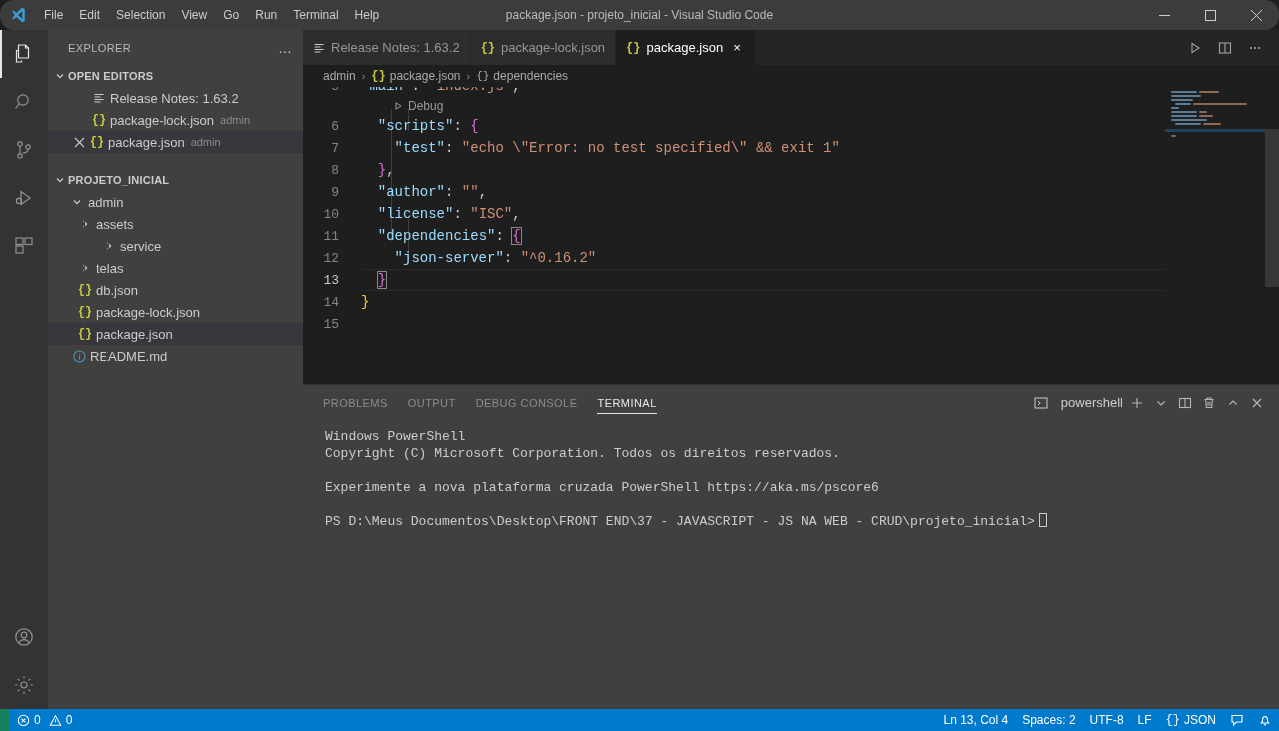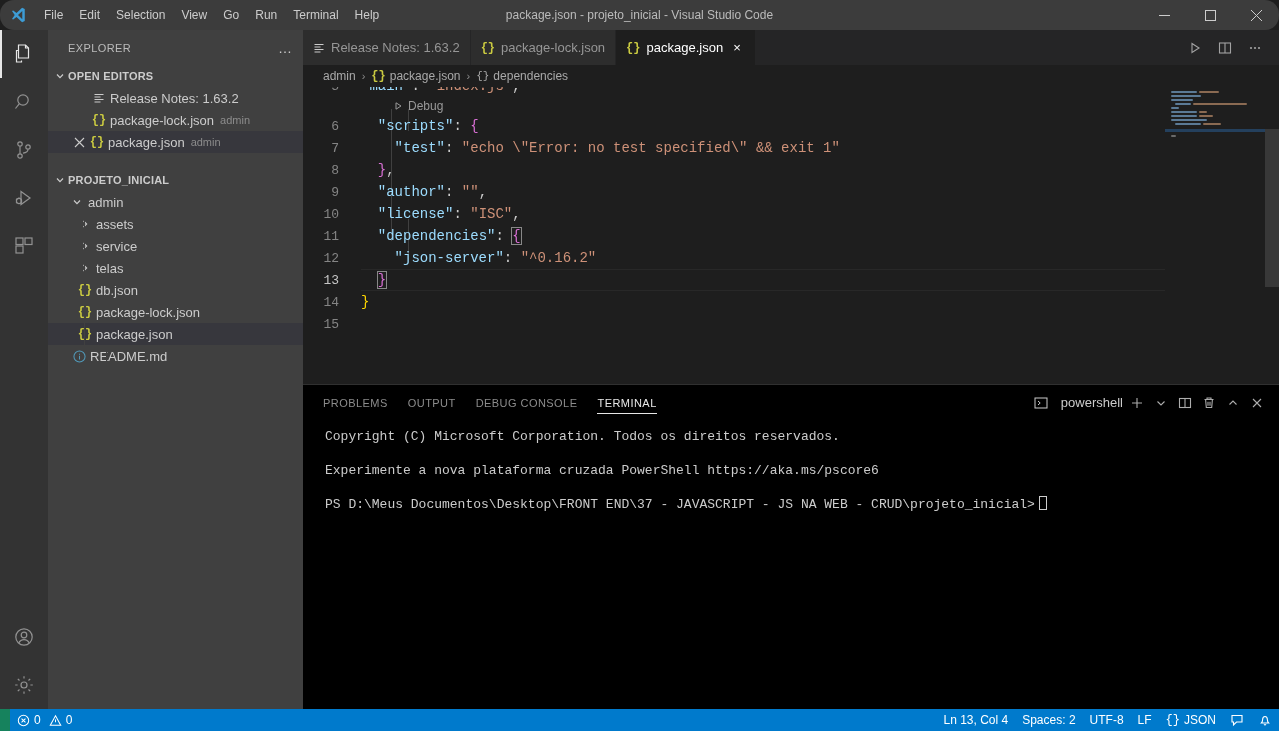--- a/index.html
+++ b/index.html
@@ -136,21 +136,21 @@
   .mm-slider { position: absolute; left: 0; right: 0; height: 3px; background: #264f78; opacity: .7; }
   .mm-line { position: absolute; height: 2px; border-radius: 1px; }
   .editor-vscroll {
     position: absolute; right: 0; top: 0; width: 14px; height: 100%; background: transparent;
   }
   .editor-vscroll .slider {
     position: absolute; left: 0; width: 14px; background: #424242; opacity: .75;
   }
 
   
-  .panel { flex: 0 0 325px; background: #000000; border-top: 1px solid #303030; display: flex; flex-direction: column; }
+  .panel { flex: 0 0 325px; background: #404040; border-top: 1px solid #303030; display: flex; flex-direction: column; }
   .panel-tabs { height: 35px; display: flex; align-items: center; padding-left: 20px; flex: 0 0 35px; }
   .ptab {
     font-size: 11px; letter-spacing: .45px; color: #8c8c8c; margin-right: 20px; position: relative;
     height: 35px; display: flex; align-items: center; white-space: nowrap;
   }
   .ptab.active { color: #e7e7e7; }
   .ptab.active::after {
     content: ""; position: absolute; left: 0; right: 0; bottom: 6px; height: 1px; background: #e7e7e7;
   }
   .panel-actions { margin-left: auto; display: flex; align-items: center; gap: 4px; padding-right: 12px; }
@@ -332,21 +332,21 @@
       <div class="tree-row" style="padding-left:28px;">
         <div class="indent-guide" style="left:36px;"></div>
         <span class="row-icon">
           <svg width="10" height="10" viewBox="0 0 10 10" fill="none" stroke="#cccccc" stroke-width="1.2">
               <path d="M3.5 2L6.6 5 3.5 8"></path>
             </svg>
         </span>
         <span class="row-label">assets</span>
       </div>
 
-      <div class="tree-row" style="padding-left:28px;">
+      <div class="tree-row" style="padding-left:28px;margin-left:24px;">
         <div class="indent-guide" style="left:36px;"></div>
         <span class="row-icon">
           <svg width="10" height="10" viewBox="0 0 10 10" fill="none" stroke="#cccccc" stroke-width="1.2">
               <path d="M3.5 2L6.6 5 3.5 8"></path>
             </svg>
         </span>
         <span class="row-label">service</span>
       </div>
 
       <div class="tree-row" style="padding-left:28px;">
@@ -586,20 +586,21 @@
             </div>
             <div class="pa-btn">
               <svg width="12" height="12" viewBox="0 0 12 12" stroke="#cccccc" stroke-width="1.1">
                   <path d="M2 2l8 8M10 2l-8 8"></path>
                 </svg>
             </div>
           </div>
         </div>
 
         <div class="terminal-body">
+          <div class="term-line">Windows PowerShell</div>
           <div class="term-line">Copyright (C) Microsoft Corporation. Todos os direitos reservados.</div>
           <div class="term-blank"></div>
           <div class="term-line">Experimente a nova plataforma cruzada PowerShell https://aka.ms/pscore6</div>
           <div class="term-blank"></div>
           <div class="term-line"><span>PS D:\Meus Documentos\Desktop\FRONT END\37 - JAVASCRIPT - JS NA WEB - CRUD\projeto_inicial&gt;</span><span class="term-cursor"></span></div>
         </div>
       </div>
     </div>
   </div>
 

